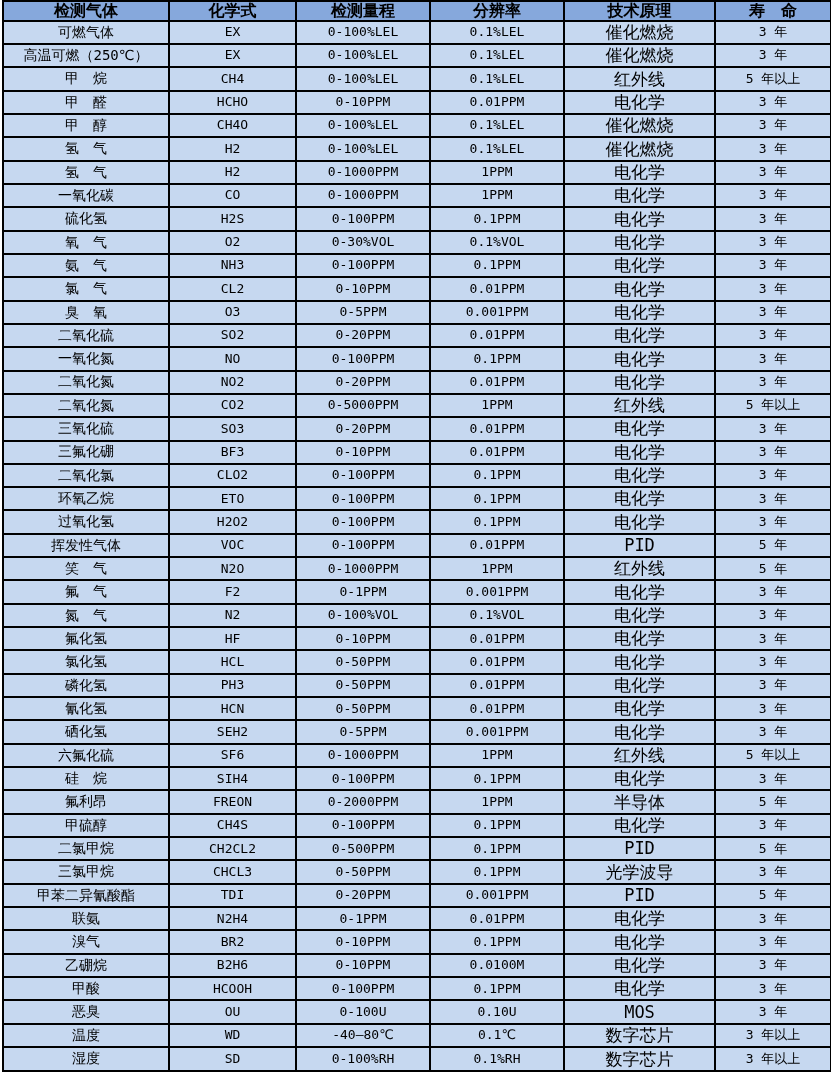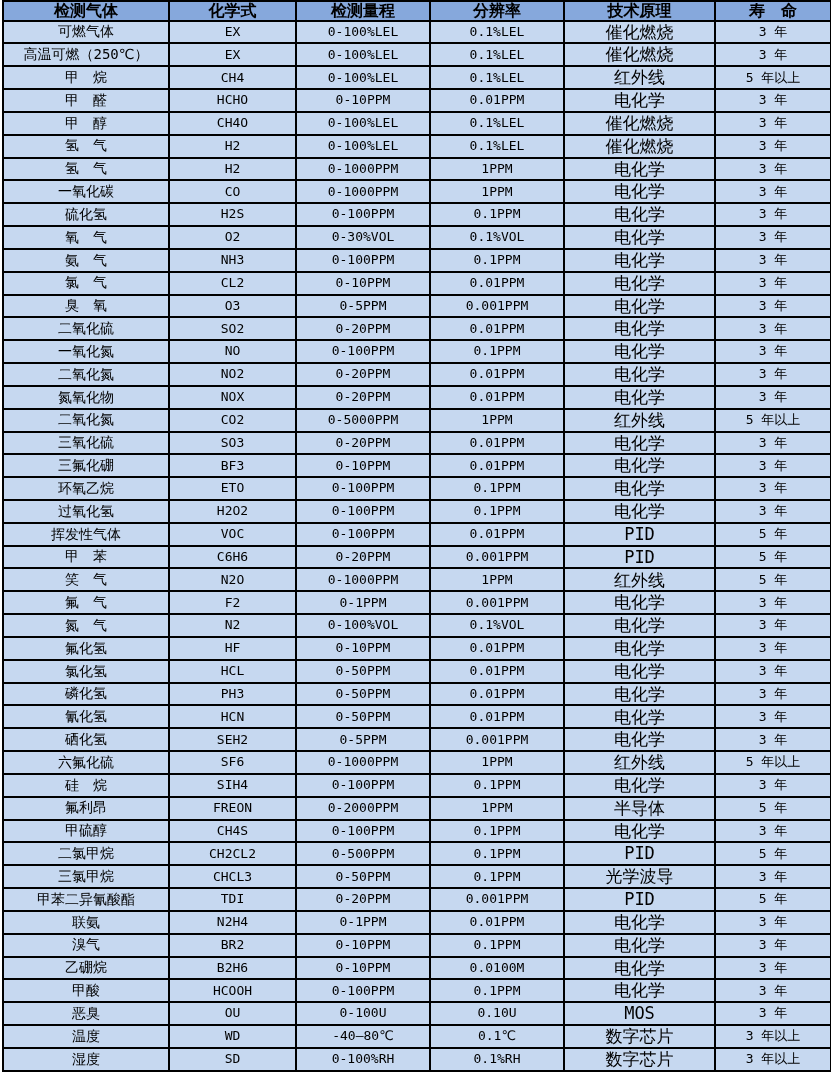--- a/index.html
+++ b/index.html
@@ -198,28 +198,20 @@
       </tr>
       <tr>
         <td class="c0">二氧化氮</td>
         <td class="c1">NO2</td>
         <td class="c2">0-20PPM</td>
         <td class="c3">0.01PPM</td>
         <td class="c4">电化学</td>
         <td class="c5">3 年</td>
       </tr>
       <tr>
-        <td class="c0">氮氧化物</td>
-        <td class="c1">NOX</td>
-        <td class="c2">0-20PPM</td>
-        <td class="c3">0.01PPM</td>
-        <td class="c4">电化学</td>
-        <td class="c5">3 年</td>
-      </tr>
-      <tr>
         <td class="c0">二氧化氮</td>
         <td class="c1">CO2</td>
         <td class="c2">0-5000PPM</td>
         <td class="c3">1PPM</td>
         <td class="c4">红外线</td>
         <td class="c5">5 年以上</td>
       </tr>
       <tr>
         <td class="c0">三氧化硫</td>
         <td class="c1">SO3</td>
@@ -230,48 +222,48 @@
       </tr>
       <tr>
         <td class="c0">三氟化硼</td>
         <td class="c1">BF3</td>
         <td class="c2">0-10PPM</td>
         <td class="c3">0.01PPM</td>
         <td class="c4">电化学</td>
         <td class="c5">3 年</td>
       </tr>
       <tr>
+        <td class="c0">二氧化氯</td>
+        <td class="c1">CLO2</td>
+        <td class="c2">0-100PPM</td>
+        <td class="c3">0.1PPM</td>
+        <td class="c4">电化学</td>
+        <td class="c5">3 年</td>
+      </tr>
+      <tr>
         <td class="c0">环氧乙烷</td>
         <td class="c1">ETO</td>
         <td class="c2">0-100PPM</td>
         <td class="c3">0.1PPM</td>
         <td class="c4">电化学</td>
         <td class="c5">3 年</td>
       </tr>
       <tr>
         <td class="c0">过氧化氢</td>
         <td class="c1">H2O2</td>
         <td class="c2">0-100PPM</td>
         <td class="c3">0.1PPM</td>
         <td class="c4">电化学</td>
         <td class="c5">3 年</td>
       </tr>
       <tr>
         <td class="c0">挥发性气体</td>
         <td class="c1">VOC</td>
         <td class="c2">0-100PPM</td>
         <td class="c3">0.01PPM</td>
-        <td class="c4">PID</td>
-        <td class="c5">5 年</td>
-      </tr>
-      <tr>
-        <td class="c0">甲　苯</td>
-        <td class="c1">C6H6</td>
-        <td class="c2">0-20PPM</td>
-        <td class="c3">0.001PPM</td>
         <td class="c4">PID</td>
         <td class="c5">5 年</td>
       </tr>
       <tr>
         <td class="c0">笑　气</td>
         <td class="c1">N2O</td>
         <td class="c2">0-1000PPM</td>
         <td class="c3">1PPM</td>
         <td class="c4">红外线</td>
         <td class="c5">5 年</td>

